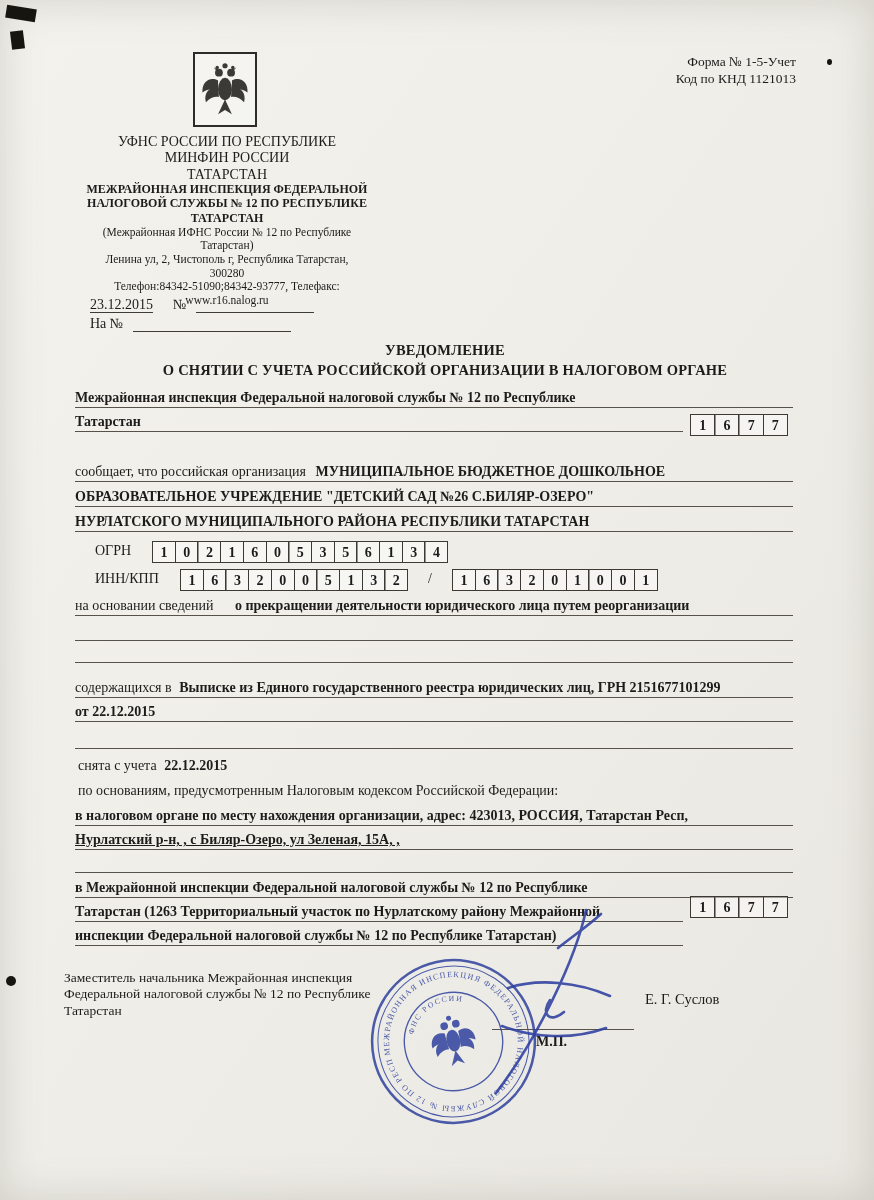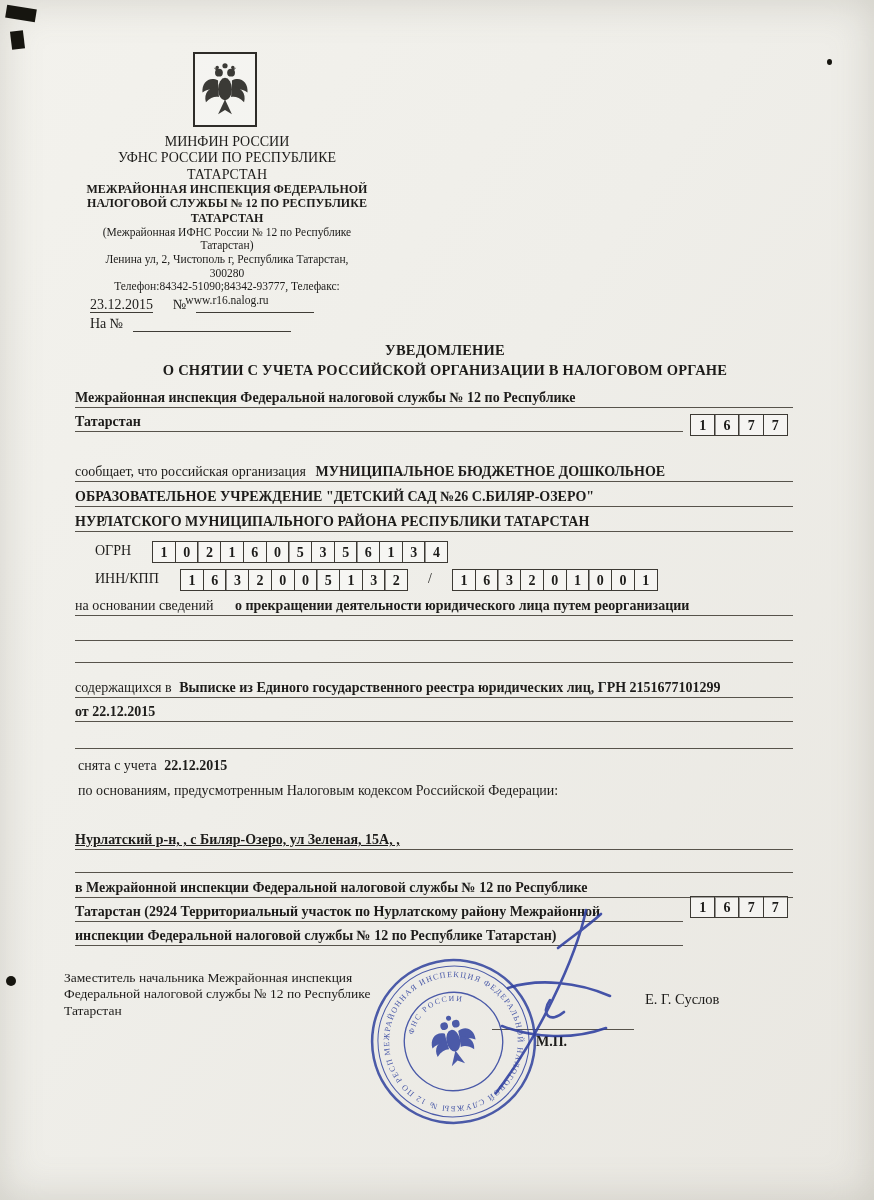--- a/index.html
+++ b/index.html
@@ -68,20 +68,24 @@
 </head>
 <body>
 
 <div class="page">
 
   <div class="artifact" style="left:6px;top:7px;width:30px;height:13px;transform:rotate(9deg);"></div>
   <div class="artifact" style="left:11px;top:31px;width:13px;height:18px;transform:rotate(-7deg);"></div>
   <div class="artifact" style="left:6px;top:976px;width:10px;height:10px;border-radius:50%;"></div>
   <div class="artifact" style="left:827px;top:59px;width:5px;height:6px;border-radius:50%;"></div>
 
+  <div class="abs form-meta">
+    <div>Форма № 1-5-Учет</div>
+    <div>Код по КНД 1121013</div>
+  </div>
 
   <div class="abs crest-box">
     <svg width="52" height="62" viewBox="0 0 60 70">
       <g fill="#3b3a36">
         <ellipse cx="30" cy="34" rx="8" ry="13"></ellipse>
         <circle cx="23" cy="15" r="4.5"></circle>
         <circle cx="37" cy="15" r="4.5"></circle>
         <path d="M23,12 L17,9 L22,15 Z"></path>
         <path d="M37,12 L43,9 L38,15 Z"></path>
         <circle cx="30" cy="7" r="3"></circle>
@@ -90,22 +94,22 @@
         <path d="M22,24 C12,19 3,26 4,38 C10,34 16,33 22,36 Z"></path>
         <path d="M22,31 C12,31 5,39 8,49 C13,44 18,42 23,43 Z"></path>
         <path d="M38,24 C48,19 57,26 56,38 C50,34 44,33 38,36 Z"></path>
         <path d="M38,31 C48,31 55,39 52,49 C47,44 42,42 37,43 Z"></path>
         <path d="M30,46 L22,63 L30,58 L38,63 Z"></path>
       </g>
     </svg>
   </div>
 
   <div class="abs letterhead">
+    <div class="lh-14">УФНС РОССИИ ПО РЕСПУБЛИКЕ</div>
     <div class="lh-14">МИНФИН РОССИИ</div>
-    <div class="lh-14">УФНС РОССИИ ПО РЕСПУБЛИКЕ</div>
     <div class="lh-14">ТАТАРСТАН</div>
     <div class="lh-12b">МЕЖРАЙОННАЯ ИНСПЕКЦИЯ ФЕДЕРАЛЬНОЙ</div>
     <div class="lh-12b">НАЛОГОВОЙ СЛУЖБЫ № 12 ПО РЕСПУБЛИКЕ</div>
     <div class="lh-12b">ТАТАРСТАН</div>
     <div class="lh-11">(Межрайонная ИФНС России № 12 по Республике</div>
     <div class="lh-11">Татарстан)</div>
     <div class="lh-11">Ленина ул, 2, Чистополь г, Республика Татарстан,</div>
     <div class="lh-11">300280</div>
     <div class="lh-11">Телефон:84342-51090;84342-93777, Телефакс:</div>
     <div class="lh-11">www.r16.nalog.ru</div>
@@ -195,25 +199,26 @@
   </div>
   <div class="fl bold" style="top:702px;">от 22.12.2015</div>
   <div class="rule" style="left:75px;top:748px;width:718px;"></div>
 
   <div class="plain-line" style="left:78px;top:758px;">
     <span>снята с учета</span>
     <span class="bold" style="margin-left:4px;">22.12.2015</span>
   </div>
   <div class="plain-line" style="left:78px;top:783px;">по основаниям, предусмотренным Налоговым кодексом Российской Федерации:</div>
 
+  <div class="fl bold" style="top:806px;">в налоговом органе по месту нахождения организации, адрес: 423013, РОССИЯ, Татарстан Респ,</div>
   <div class="fl bold" style="top:830px;text-decoration:underline;">Нурлатский р-н, , с Биляр-Озеро, ул Зеленая, 15А, ,</div>
   <div class="rule" style="left:75px;top:872px;width:718px;"></div>
 
   <div class="fl bold" style="top:878px;">в Межрайонной инспекции Федеральной налоговой службы № 12 по Республике</div>
-  <div class="fl short bold" style="top:902px;">Татарстан (2924 Территориальный участок по Нурлатскому району Межрайонной</div>
+  <div class="fl short bold" style="top:902px;">Татарстан (1263 Территориальный участок по Нурлатскому району Межрайонной</div>
   <div class="cells code-cells" style="left:690px;top:896px;">
       <span class="digit-cell">1</span>
       <span class="digit-cell">6</span>
       <span class="digit-cell">7</span>
       <span class="digit-cell">7</span>
     </div>
   <div class="fl short bold" style="top:926px;">инспекции Федеральной налоговой службы № 12 по Республике Татарстан)</div>
 
   <div class="abs signoff">
     <div>Заместитель начальника Межрайонная инспекция</div>

